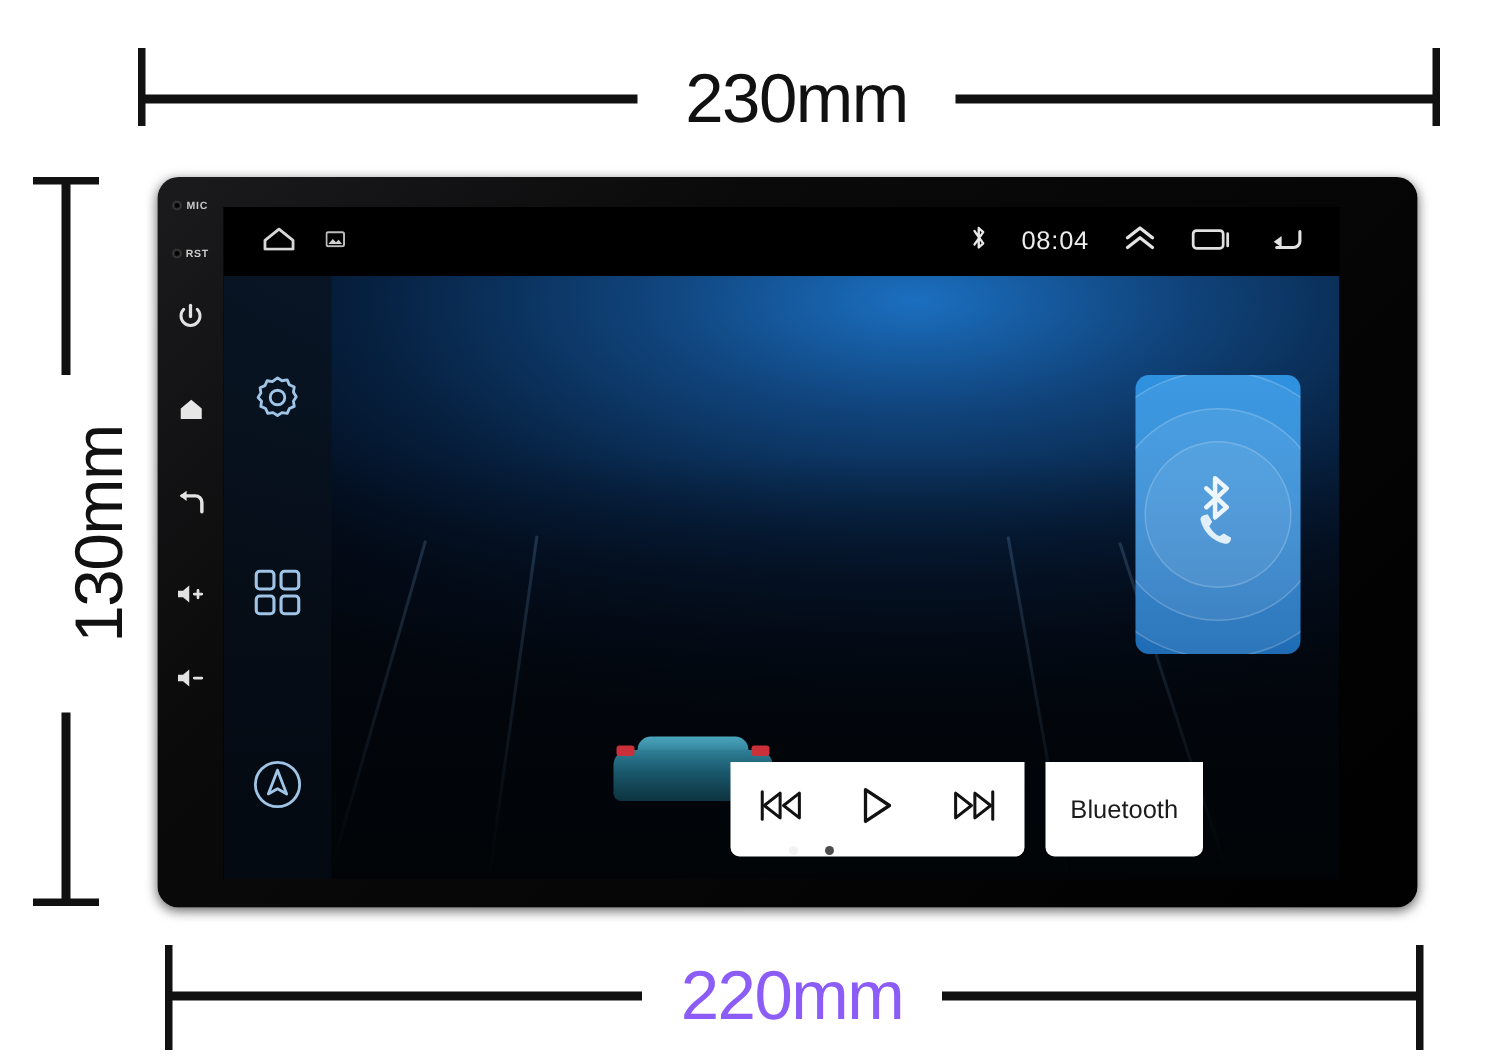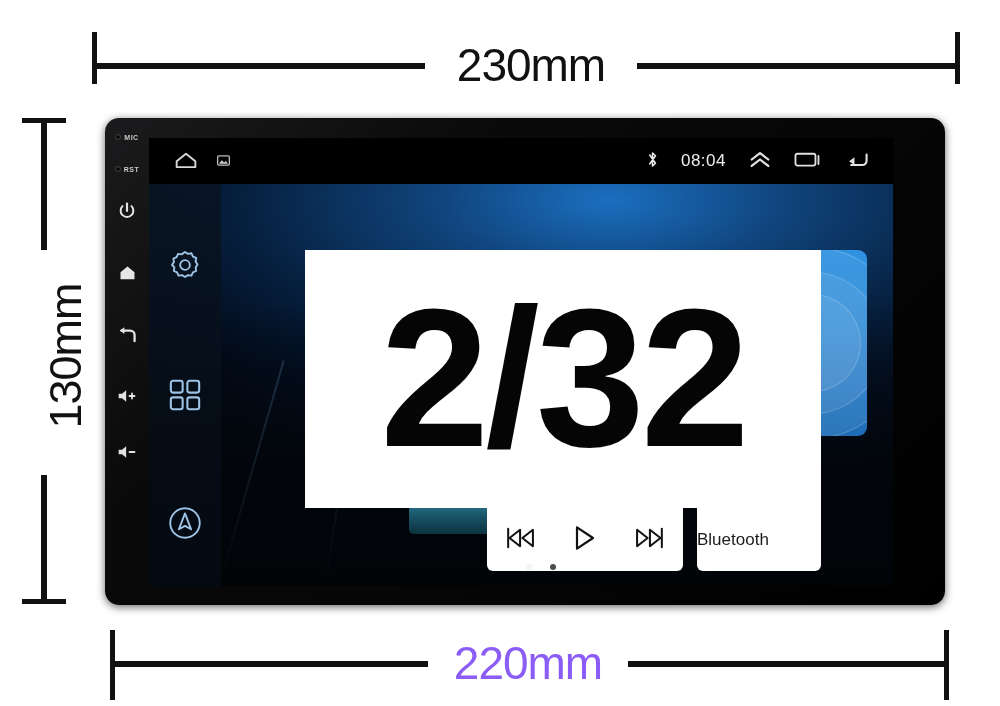--- a/index.html
+++ b/index.html
@@ -193,23 +193,23 @@
     letter-spacing: -4px; line-height: 1;
   }
   #media-panel {
     position: absolute; left: 338px; top: 324px;
     width: 196px; height: 63px;
     background: #fff; border-radius: 0 0 6px 6px;
     display: flex; align-items: center; justify-content: space-around;
   }
   #bt-label-panel {
     position: absolute; left: 548px; top: 324px;
-    width: 124px; height: 63px;
+    width: 105px; height: 63px;
     background: #fff; border-radius: 0 0 6px 6px;
-    display: flex; align-items: center; justify-content: flex-start;
+    display: flex; align-items: center; justify-content: center;
   }
   #bt-label-text {
     font-size: 17px; color: #1b1b1b; font-weight: 400;
     font-family: "Liberation Sans", sans-serif;
   }
 
   
   #page-dots {
     position: absolute; left: 0; right: 0; bottom: 16px;
     display: flex; justify-content: center; gap: 18px;
@@ -405,23 +405,20 @@
             <path d="M18 3 29.5 12 18 21z" fill="none" stroke="#111" stroke-width="2.2" stroke-linejoin="round"></path>
             <path d="M31 2v20" stroke="#111" stroke-width="2.2" stroke-linecap="round"></path>
           </svg>
         </span>
       </div>
 
       <div id="bt-label-panel">
         <span id="bt-label-text">Bluetooth</span>
       </div>
 
-      <div id="overlay-main">
-        <div id="overlay-text">2/32</div>
-      </div>
 
       <div id="page-dots">
         <span class="dot active"></span>
         <span class="dot inactive"></span>
       </div>
 
     </div>
   </div>
 </div>
 

